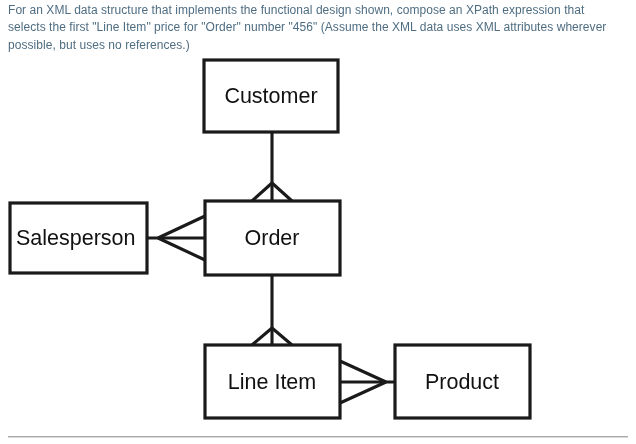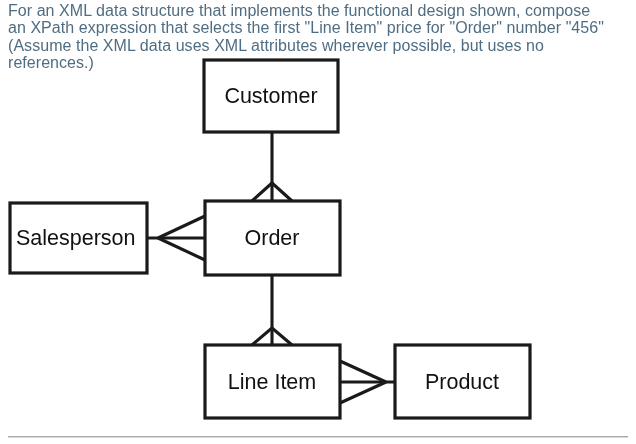--- a/index.html
+++ b/index.html
@@ -14,21 +14,21 @@
     overflow: hidden;
     position: relative;
   }
 
   
   #question-text {
     position: absolute;
     left: 8px;
     top: 2px;
     width: 600px;
-    font-size: 16px;
+    font-size: 12px;
     line-height: 17.3px;
     color: #4f6d82;
     letter-spacing: 0.05px;
   }
 
   
   #erd-diagram {
     position: absolute;
     left: 0;
     top: 0;

